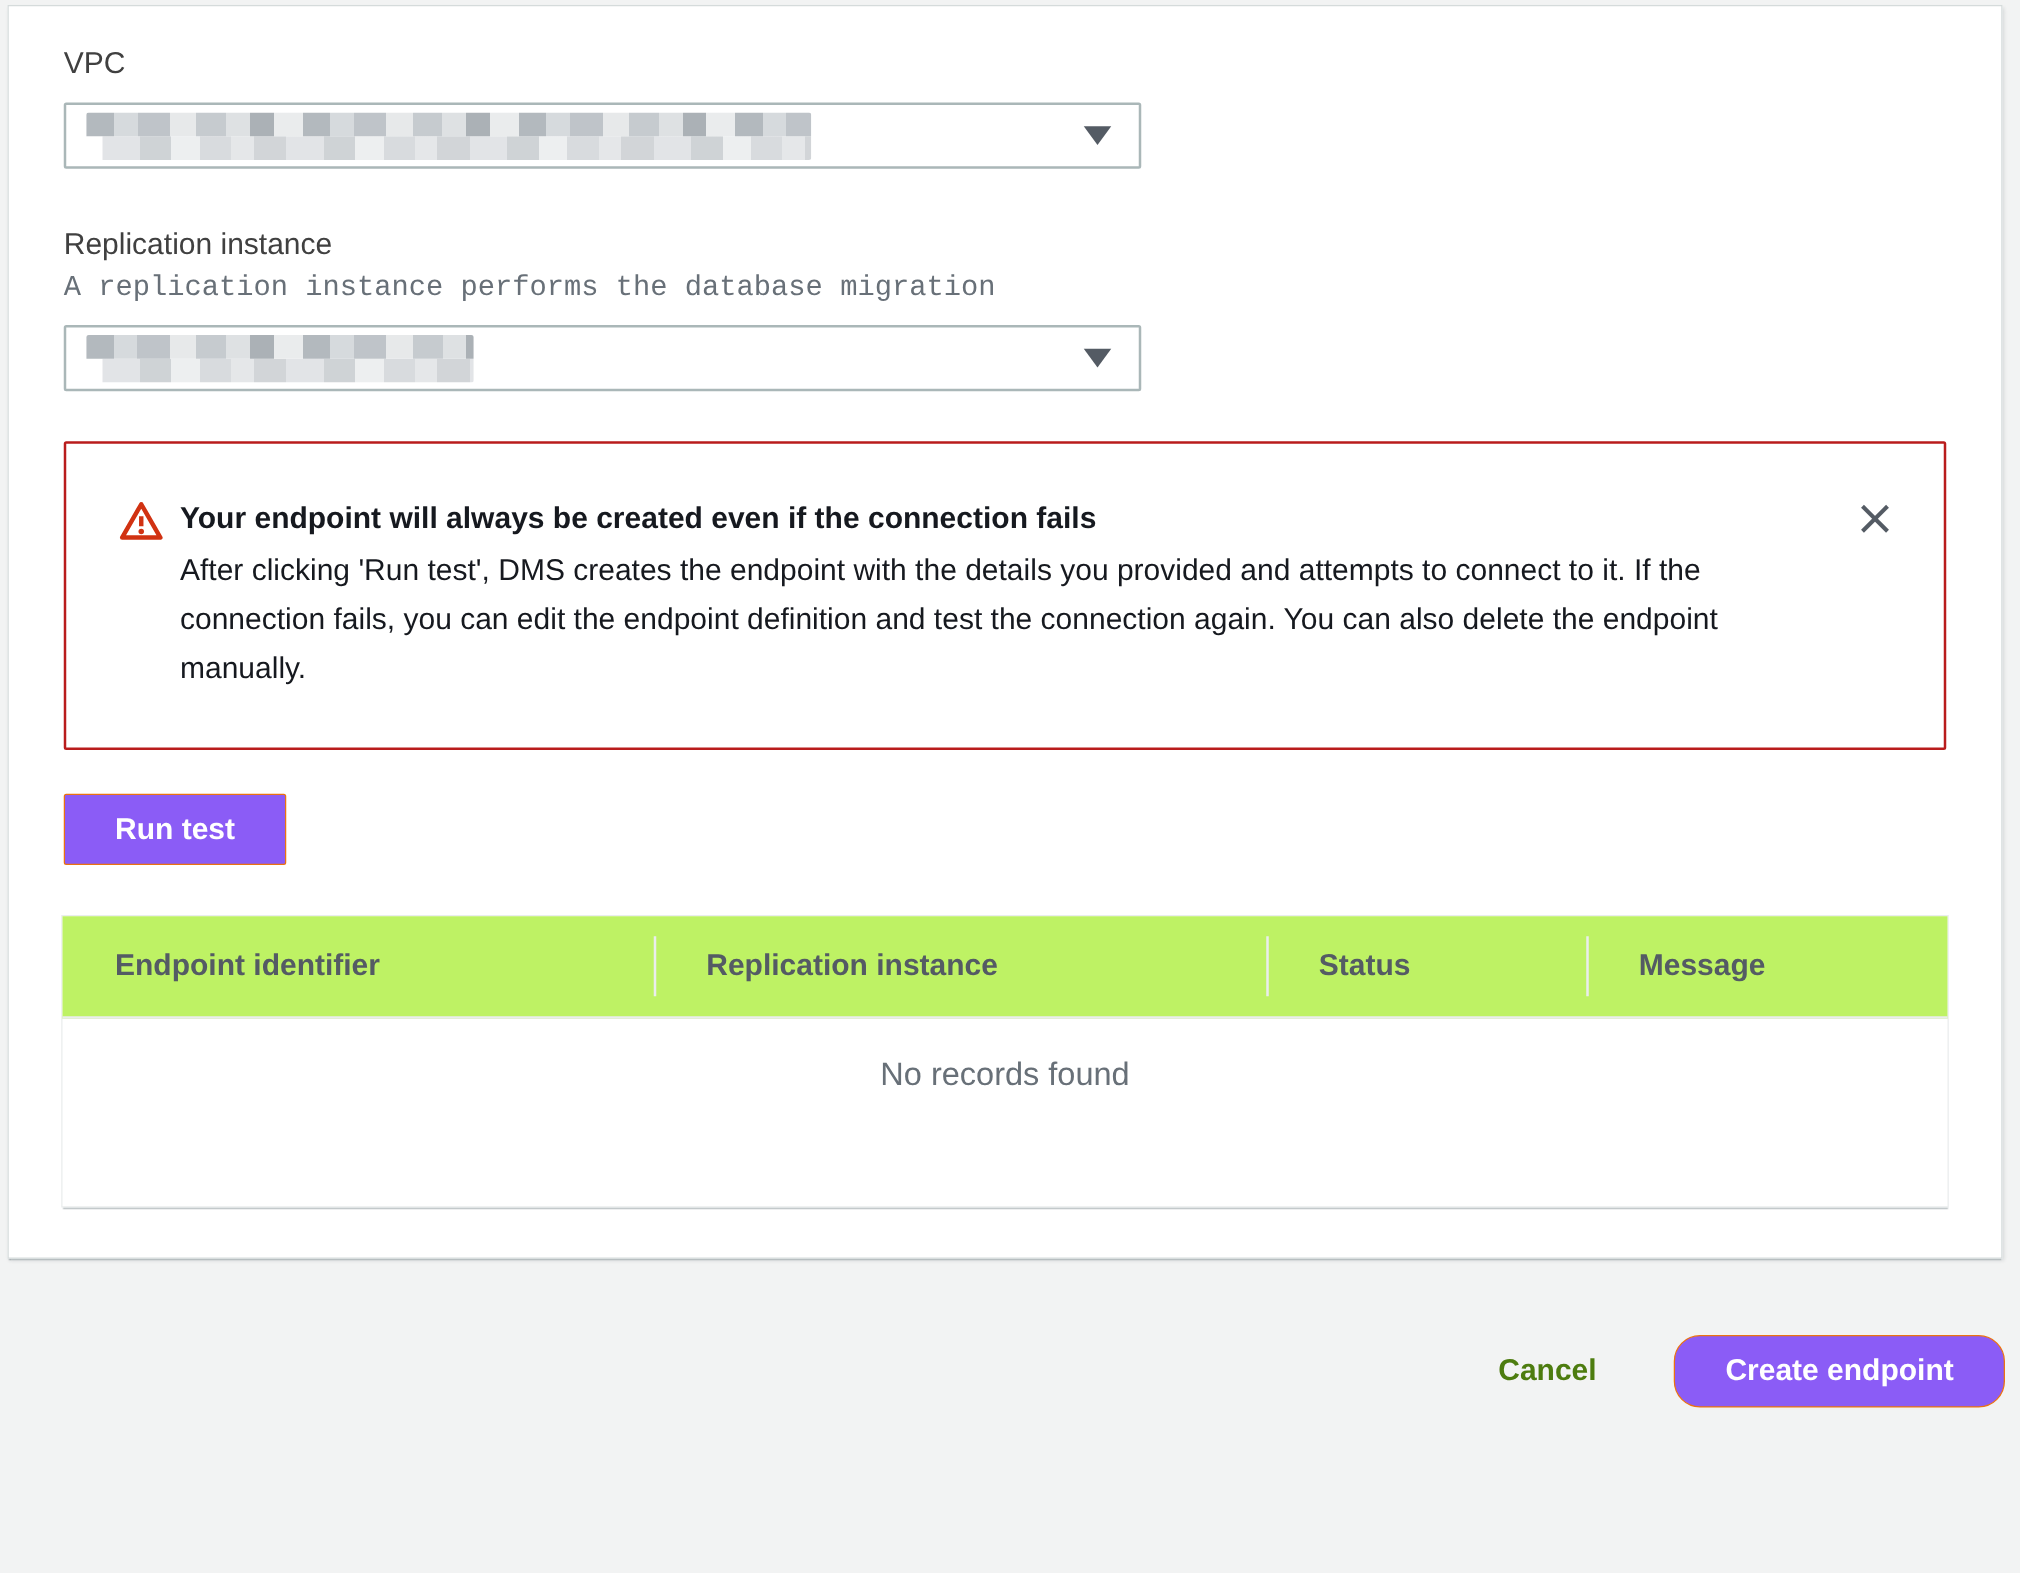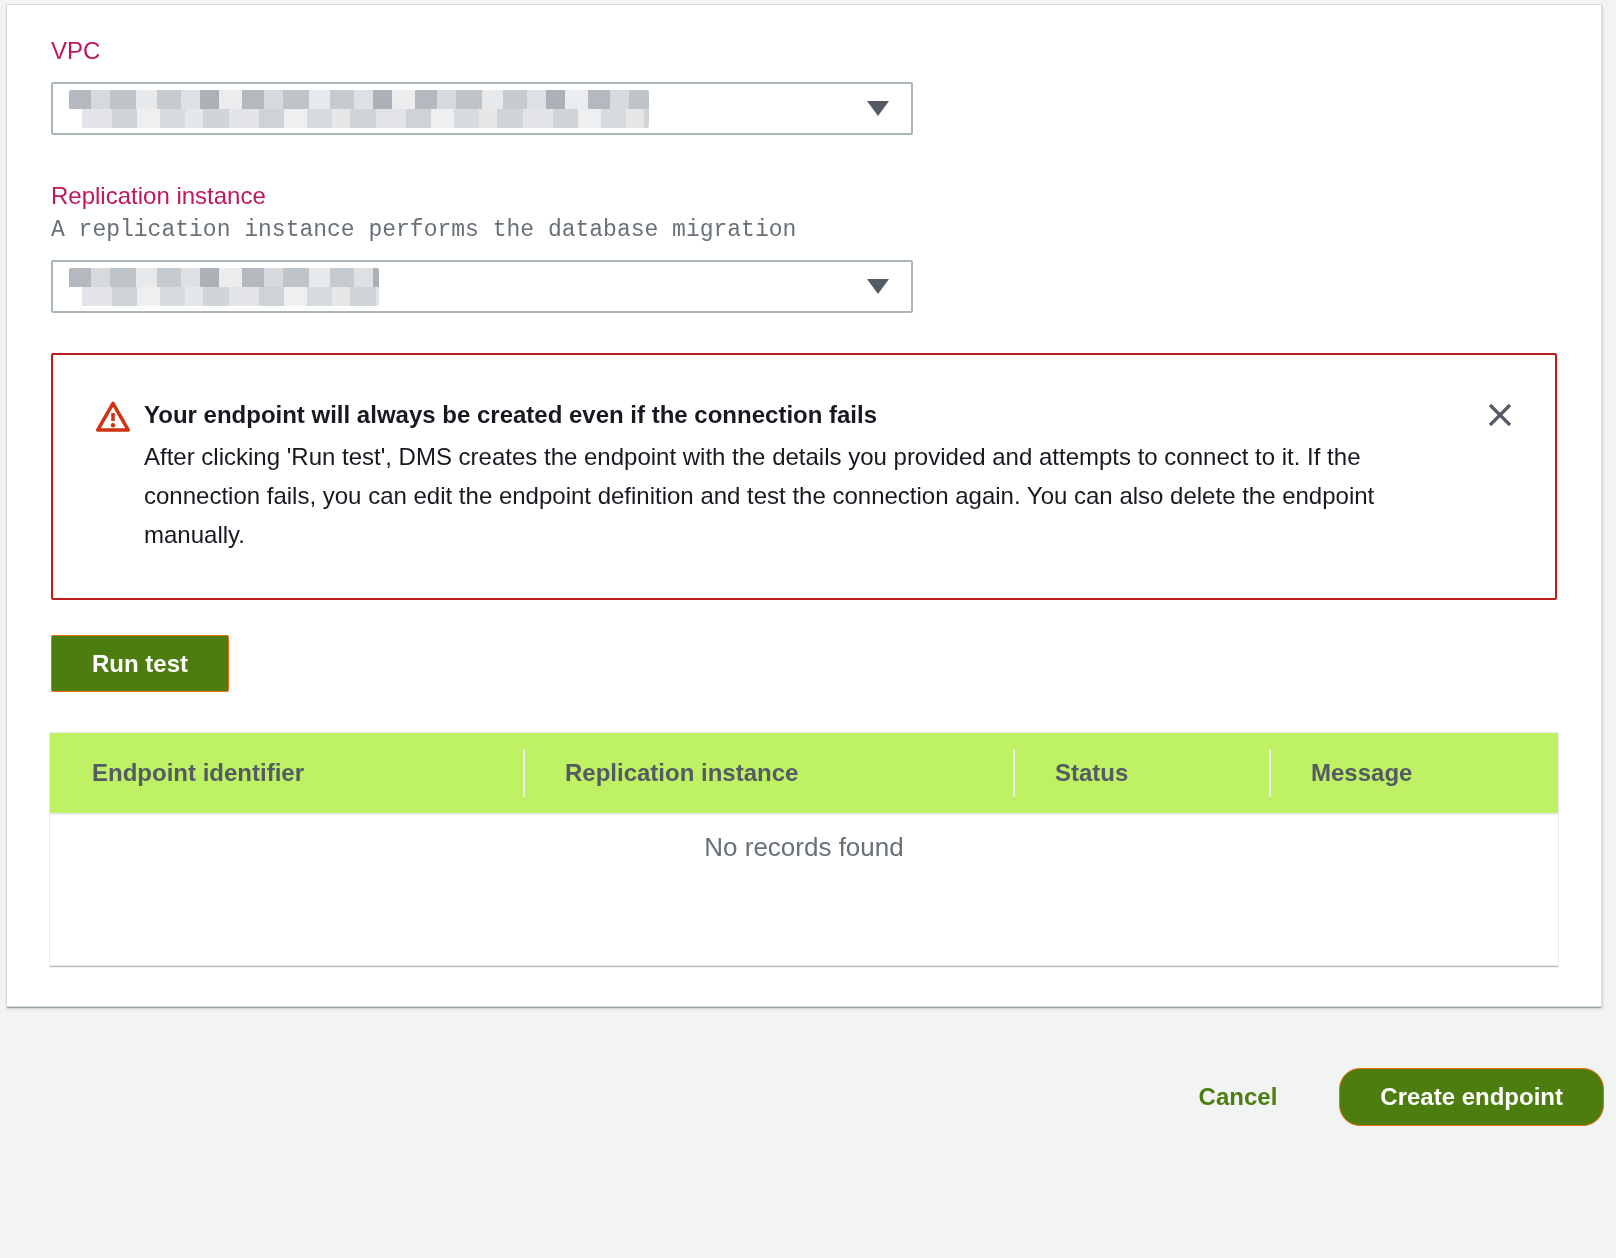--- a/index.html
+++ b/index.html
@@ -31,21 +31,21 @@
     border-left:12px solid transparent;
     border-right:12px solid transparent;
     border-top:16px solid #16191f;
     margin-right:21px;
   }
   .card-title { font-size:29px; font-weight:700; letter-spacing:.2px; }
 
   .card-body { padding:32px 44px 40px 44px; }
 
   
-  .field-label { font-size:24px; color:#be185d; }
+  .field-label { font-size:24px; color:#404040; }
   .field-desc  { font-size:23px; color:#687078; margin-top:7px;font-family:Liberation Mono, monospace; }
 
   .select {
     margin-top:17px;
     width:862px; height:53px;
     background:#fff;
     border:2px solid #aab7b8;
     border-radius:2px;
     display:flex; align-items:center;
     padding:0 22px 0 16px;
@@ -89,21 +89,21 @@
   .alert-body  { font-size:24px; line-height:39px; margin-top:6px; }
   .alert-close {
     position:absolute; top:43px; right:38px;
     width:34px; height:34px;
     background:none; border:none; cursor:pointer; padding:0;
     display:flex; align-items:center; justify-content:center;
   }
 
   
   .btn-orange {
-    background:#4d7c0f;
+    background:#8b5cf6;
     color:#fff;
     border:1px solid #ec7211;
     border-radius:2px;
     font-family:inherit;
     font-size:24px; font-weight:700;
     cursor:pointer;
   }
   .run-test { margin-top:35px; height:57px; padding:0 40px; }
 
   
@@ -133,21 +133,21 @@
     position:absolute; left:0; top:16px; bottom:16px;
     width:2px; background:#eaeded;
   }
   .th.c1 { width:473px; }
   .th.c2 { width:490px; }
   .th.c3 { width:256px; }
   .th.c4 { flex:1; }
   .tbody-empty {
     height:150px;
     display:flex; align-items:flex-start; justify-content:center;
-    padding-top:17px;
+    padding-top:29px;
     font-size:26px; color:#687078;
   }
 
   
   .footer {
     height:158px;
     display:flex; align-items:center; justify-content:flex-end;
     padding:22px 12px 0 0;
   }
   .cancel-btn {

